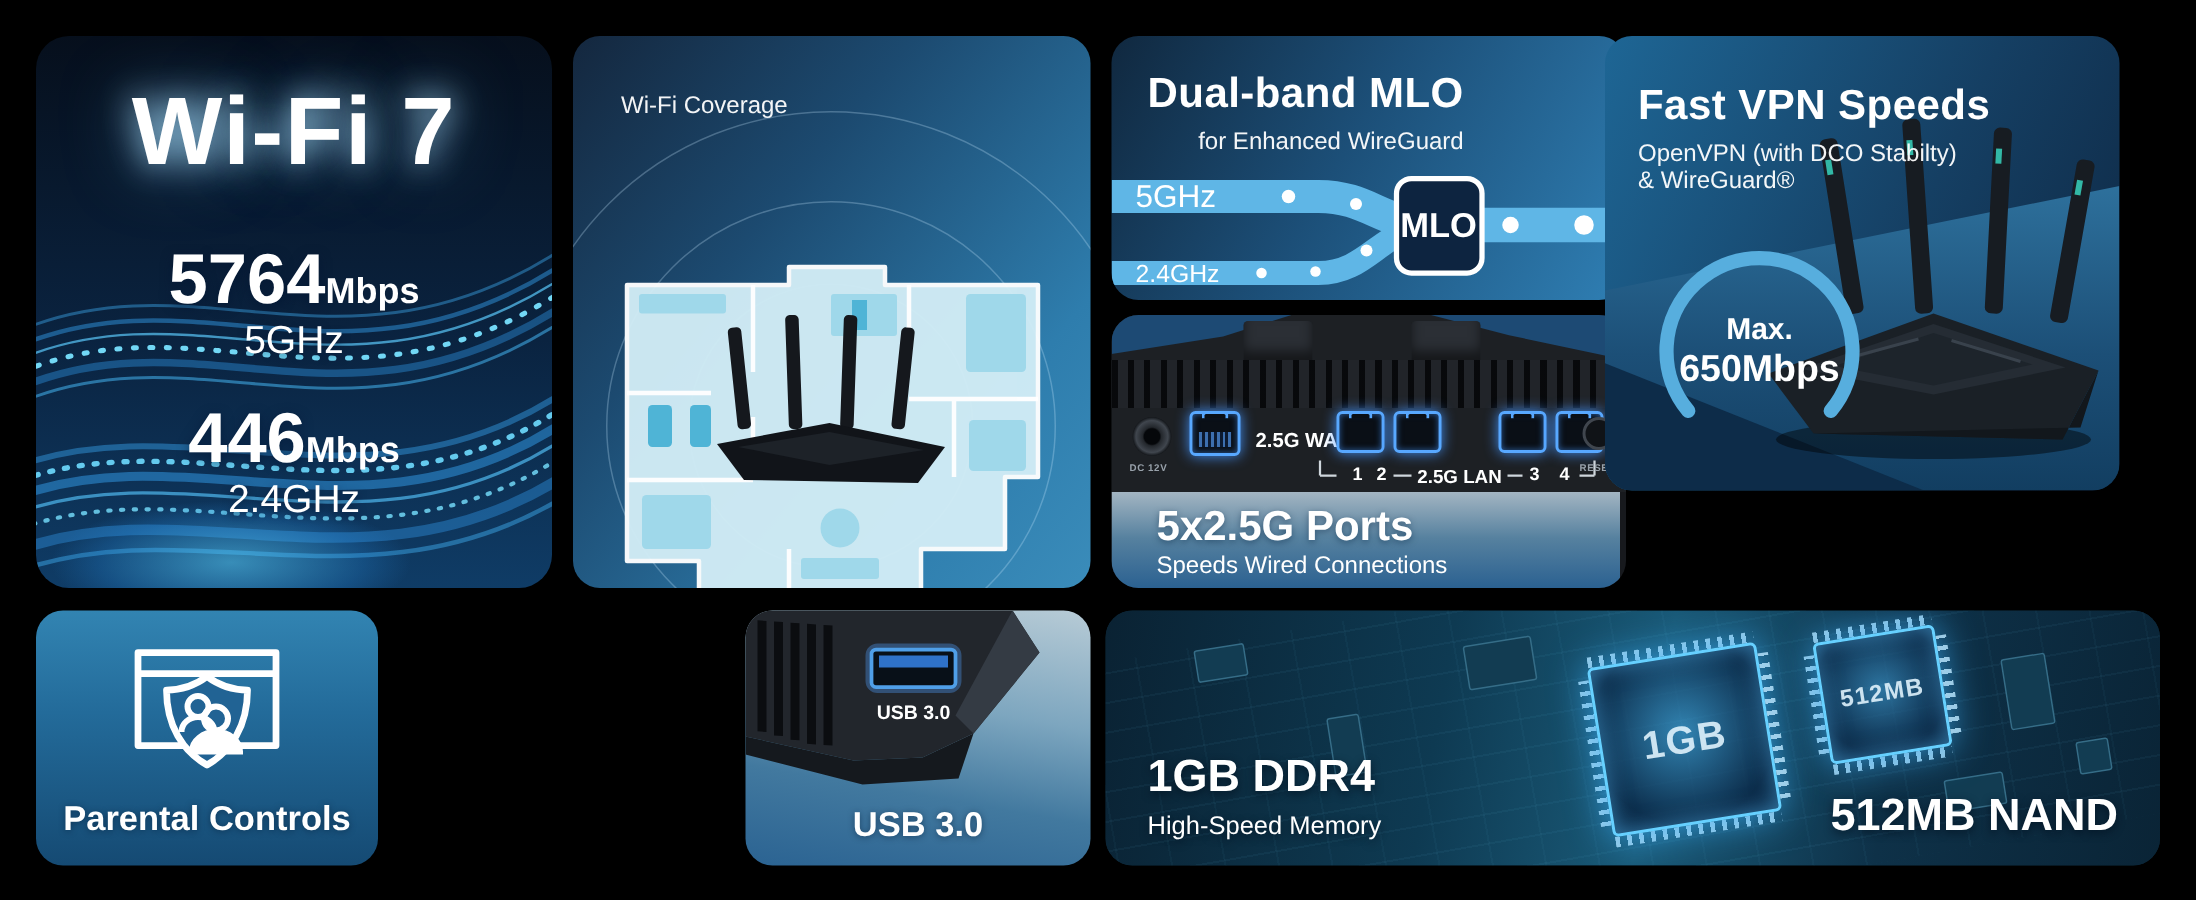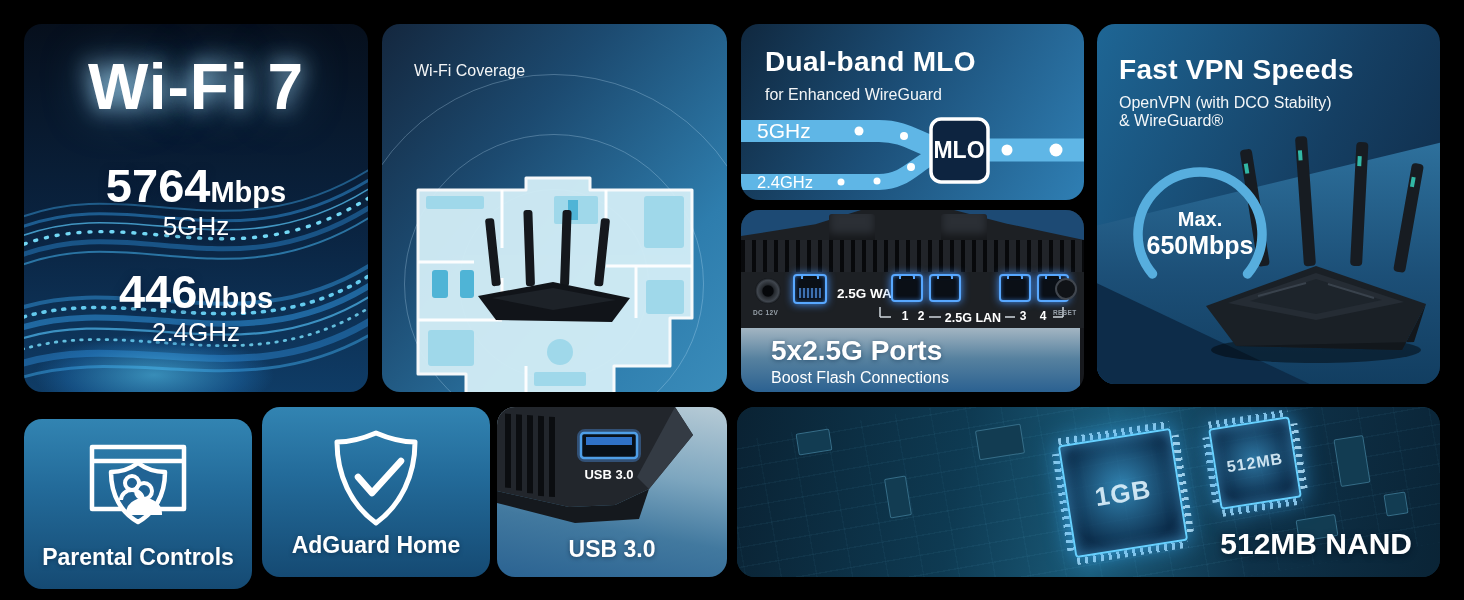--- a/index.html
+++ b/index.html
@@ -3,48 +3,48 @@
 <meta charset="utf-8">
 <style>
   * { margin:0; padding:0; box-sizing:border-box; }
   html,body { background:#000; }
   body { font-family:"Liberation Sans", sans-serif; -webkit-font-smoothing:antialiased; }
   #stage { position:relative; width:1464px; height:600px; background:#000; overflow:hidden; }
   .card { position:absolute; border-radius:18px; overflow:hidden; }
 
   
   #card-wifi7 { left:24px; top:24px; width:344px; height:368px;
-    background:linear-gradient(180deg,#060f1c 0%,#0a2340 55%,#0f3c66 100%); }
+    background:linear-gradient(180deg,#060f1c 0%,#0a2340 55%,#0f3c66 100%);border-radius:22px; }
   #card-wifi7 svg.waves { position:absolute; left:0; bottom:0; }
   .wifi7-glow { position:absolute; left:-30px; bottom:-38px; width:320px; height:110px;
     background:radial-gradient(closest-side, rgba(90,210,255,.55), rgba(40,140,220,.25) 55%, transparent 75%); }
   .wifi7-title { position:absolute; top:26px; width:100%; text-align:center;
     font-size:64px; font-weight:700; color:#fff; letter-spacing:1px;
     text-shadow:0 0 22px rgba(170,225,255,.95), 0 0 46px rgba(120,200,255,.55); }
   .speed-block { position:absolute; width:100%; text-align:center; color:#fff; }
   .speed-main { font-size:47px; font-weight:700; line-height:1;
     text-shadow:0 2px 8px rgba(0,20,50,.6); }
-  .speed-unit { font-size:29px; font-weight:700;text-align:center; }
+  .speed-unit { font-size:24px; font-weight:700;text-align:center; }
   .speed-band { font-size:26px; font-weight:400; margin-top:2px;
     text-shadow:0 2px 6px rgba(0,20,50,.6); }
   #speed-5g { top:138px; } #speed-24g { top:244px; }
 
   
   #card-coverage { left:382px; top:24px; width:345px; height:368px;
     background:linear-gradient(130deg,#14273e 0%,#1c4a70 35%,#2e7dad 75%,#3a8cba 100%); }
   .ripple { position:absolute; border:1.5px solid rgba(200,235,255,.28); border-radius:50%; }
   .card-head { position:absolute; left:32px; top:30px; color:#fff; }
   .card-title { font-size:28px; font-weight:700; letter-spacing:.3px; }
   .card-sub { font-size:16px; font-weight:400; margin-top:8px; opacity:.95; }
   #floorplan { position:absolute; left:26px; top:146px; }
 
   
   #card-mlo { left:741px; top:24px; width:343px; height:176px;
     background:linear-gradient(120deg,#10283f 0%,#1c4f78 45%,#2f7fb4 100%); }
-  #card-mlo .card-head { left:24px; top:22px; }
+  #card-mlo .card-head { left:24px; top:22px;text-align:right; }
   #mlo-svg { position:absolute; inset:0; }
   #mlo-svg text { font-family:"Liberation Sans", sans-serif; }
 
   
   #card-ports { left:741px; top:210px; width:343px; height:182px; background:#17191d; }
   .ports-photo { position:absolute; left:0; top:0; width:343px; height:118px; background:#1d2024; }
   .ports-blue-tl { position:absolute; left:0; top:0; width:120px; height:26px;
     background:#1d4a74; clip-path:polygon(0 0,100% 0,62% 55%,0 100%); }
   .ports-blue-tr { position:absolute; right:0; top:0; width:130px; height:30px;
     background:#1d4a74; clip-path:polygon(0 0,100% 0,100% 100%,40% 45%); }
@@ -68,35 +68,35 @@
   #lan-bracket text { font-family:"Liberation Sans", sans-serif; }
   .reset-btn { position:absolute; left:314px; top:68px; width:22px; height:22px; border-radius:50%;
     background:#101317; border:2.5px solid #40464e; }
   .ports-caption { position:absolute; left:0; top:118px; width:339px; height:64px;
     background:linear-gradient(180deg,#a3b5c2 0%,#56819f 48%,#2b6191 100%); color:#fff; }
   .ports-caption .t { position:absolute; left:30px; top:7px; font-size:28px; font-weight:700;
     text-shadow:0 1px 4px rgba(10,40,70,.5); }
   .ports-caption .s { position:absolute; left:30px; top:41px; font-size:16px; }
 
   
-  #card-vpn { left:1097px; top:24px; width:343px; height:360px;
+  #card-vpn { left:1070px; top:24px; width:343px; height:303px;
     background:linear-gradient(115deg,#1e6695 0%,#153f63 55%,#0d2540 100%); }
   .vpn-surface { position:absolute; inset:0;
     background:linear-gradient(180deg,#2f739f 30%,#1c4f77 70%,#123e61 100%);
     clip-path:polygon(0 56%, 100% 33%, 100% 100%, 0 100%); }
   .vpn-surface-front { position:absolute; inset:0; background:#0d2c49;
     clip-path:polygon(0 72%, 62% 100%, 0 100%); }
   #card-vpn .card-head { left:22px; top:30px; }
   #vpn-gauge { position:absolute; left:18px; top:138px; }
   #vpn-gauge text { font-family:"Liberation Sans", sans-serif; }
   #vpn-router { position:absolute; right:2px; bottom:6px; }
 
   
   .mini-card { background:linear-gradient(180deg,#3284b2 0%,#236b9a 40%,#154a73 100%); }
-  #card-parental { left:24px; top:407px; width:228px; height:170px;margin-top:12px; }
+  #card-parental { left:24px; top:407px; width:228px; height:170px; }
   #card-adguard { left:262px; top:407px; width:228px; height:170px; }
   .mini-icon { position:absolute; left:50%; top:18px; transform:translateX(-50%); }
   .mini-label { position:absolute; left:0; bottom:18px; width:100%; text-align:center;
     color:#fff; font-size:23px; font-weight:700; text-shadow:0 1px 4px rgba(5,25,50,.5); }
 
   
   #card-usb { left:497px; top:407px; width:230px; height:170px;
     background:linear-gradient(190deg,#b7cbd6 0%,#7da6bf 38%,#42799f 68%,#2b6392 100%); }
   #usb-device { position:absolute; left:0; top:0; }
   #usb-device text { font-family:"Liberation Sans", sans-serif; }
@@ -274,21 +274,21 @@
           <text x="96" y="17" font-size="12.5">2.5G LAN</text>
           <text x="146" y="15" font-size="12">3</text>
           <text x="166" y="15" font-size="12">4</text>
         </g>
       </svg>
       <div class="reset-btn"></div>
       <div class="tiny-label" style="left:312px;">RESET</div>
     </div>
     <div class="ports-caption">
       <div class="t">5x2.5G Ports</div>
-      <div class="s">Boost Flash Connections</div>
+      <div class="s">Speeds Wired Connections</div>
     </div>
   </div>
 
   <div class="card" id="card-vpn">
     <div class="vpn-surface"></div>
     <div class="vpn-surface-front"></div>
     <svg id="vpn-router" width="250" height="250" viewBox="0 0 250 250">
       <g fill="#171c22" stroke="#2b3publicly3"></g>
       <g fill="#171c22">
         <rect x="70" y="20" width="12" height="118" rx="4" transform="rotate(-9 76 138)"></rect>
@@ -333,27 +333,20 @@
       <g stroke="#ffffff" stroke-width="4" fill="none">
         <circle cx="56" cy="46" r="7"></circle>
         <path d="M45,63 a11,10 0 0 1 22,0"></path>
         <circle cx="68" cy="54" r="8"></circle>
         <path d="M52,76 a16,13 0 0 1 32,0 Z" fill="#ffffff"></path>
       </g>
     </svg>
     <div class="mini-label">Parental Controls</div>
   </div>
 
-  <div class="card mini-card" id="card-adguard">
-    <svg class="mini-icon" width="120" height="108" viewBox="0 0 120 108">
-      <path d="M60,8 C74,14 88,17 99,17 C99,50 85,80 60,98 C35,80 21,50 21,17 C32,17 46,14 60,8 Z" stroke="#ffffff" stroke-width="5" fill="none" stroke-linejoin="round"></path>
-      <path d="M42,52 L56,68 L85,36" stroke="#ffffff" stroke-width="6.5" fill="none" stroke-linecap="round" stroke-linejoin="round"></path>
-    </svg>
-    <div class="mini-label">AdGuard Home</div>
-  </div>
 
   <div class="card" id="card-usb">
     <svg id="usb-device" width="230" height="170" viewBox="0 0 230 170">
       <polygon points="0,0 178,0 196,28 152,82 118,98 72,100 0,84" fill="#22262c"></polygon>
       <polygon points="178,0 196,28 152,82 140,70" fill="#343b44"></polygon>
       <polygon points="72,100 118,98 152,82 142,112 78,116 0,96 0,84" fill="#15191e"></polygon>
       <g fill="#0b0d10">
         <rect x="8" y="6" width="6" height="74" transform="skewY(4)"></rect>
         <rect x="19" y="6" width="6" height="76" transform="skewY(4)"></rect>
         <rect x="30" y="6" width="6" height="78" transform="skewY(4)"></rect>
@@ -392,18 +385,22 @@
       <div class="pins-h"></div>
       <div class="pins-row" style="height:82px;">
         <div class="pins-v"></div>
         <div class="die">
             <span>512MB</span>
           </div>
         <div class="pins-v"></div>
       </div>
       <div class="pins-h"></div>
     </div>
+    <div class="mem-text" id="mem-left">
+      <div class="t">1GB DDR4</div>
+      <div class="s">High-Speed Memory</div>
+    </div>
     <div class="mem-text" id="mem-right">
       <div class="t">512MB NAND</div>
     </div>
   </div>
 
 </div>
 
 </body></html>

